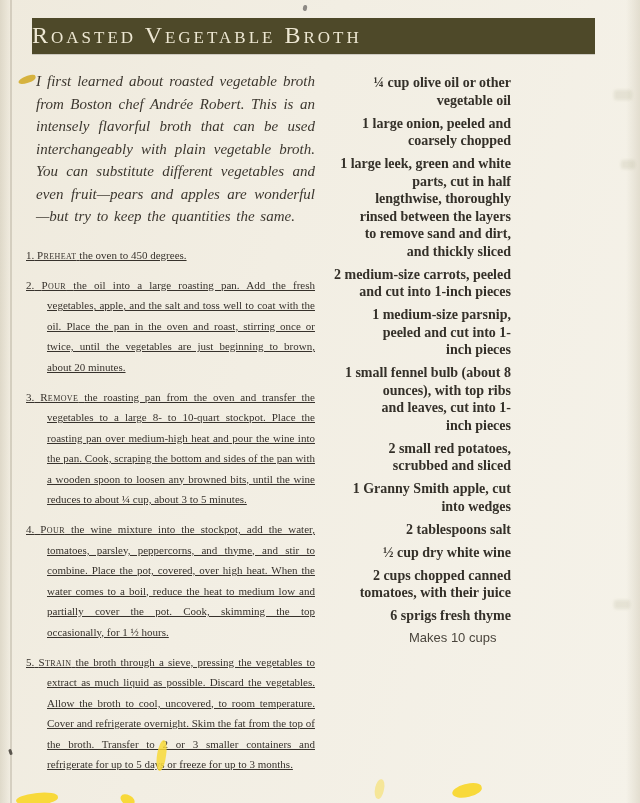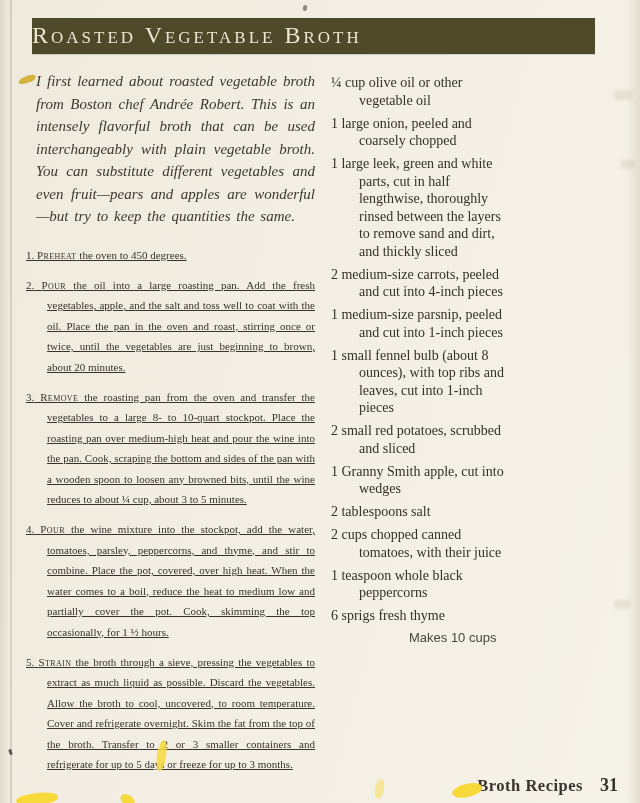--- a/index.html
+++ b/index.html
@@ -88,27 +88,28 @@
     font-size: 11px;
     line-height: 20.5px;
     margin-bottom: 9.5px;
     color: #37322c;
     text-decoration: underline;
   }
   .step-lead { font-variant: small-caps; letter-spacing: 0.4px; }
 
   
   .ingredient {
-    font-weight: normal;
+    font-weight: bold;
     font-size: 14px;
     line-height: 17.5px;
     padding-left: 28px;
     text-indent: -28px;
     margin-bottom: 5.5px;
     color: #343029;
+    text-align: right;
   }
   .yield {
     font-family: "Liberation Sans", sans-serif;
     font-size: 13px;
     color: #4a453c;
     margin-top: 4px;
     margin-left: 78px;
   }
 
   
@@ -163,38 +164,34 @@
         <p class="step"><span class="step-num">3.</span> <span class="step-lead">Remove</span> <span class="step-text">the roasting pan from the oven and transfer the vegetables to a large 8- to 10-quart stockpot. Place the roasting pan over medium-high heat and pour the wine into the pan. Cook, scraping the bottom and sides of the pan with a wooden spoon to loosen any browned bits, until the wine reduces to about ¼ cup, about 3 to 5 minutes.</span></p>
         <p class="step"><span class="step-num">4.</span> <span class="step-lead">Pour</span> <span class="step-text">the wine mixture into the stockpot, add the water, tomatoes, parsley, peppercorns, and thyme, and stir to combine. Place the pot, covered, over high heat. When the water comes to a boil, reduce the heat to medium low and partially cover the pot. Cook, skimming the top occasionally, for 1 ½ hours.</span></p>
         <p class="step"><span class="step-num">5.</span> <span class="step-lead">Strain</span> <span class="step-text">the broth through a sieve, pressing the vegetables to extract as much liquid as possible. Discard the vegetables. Allow the broth to cool, uncovered, to room temperature. Cover and refrigerate overnight. Skim the fat from the top of the broth. Transfer to 2 or 3 smaller containers and refrigerate for up to 5 days or freeze for up to 3 months.</span></p>
       </div>
     </div>
 
     <div class="right-col">
       <p class="ingredient">¼ cup olive oil or other vegetable oil</p>
       <p class="ingredient">1 large onion, peeled and coarsely chopped</p>
       <p class="ingredient">1 large leek, green and white parts, cut in half lengthwise, thoroughly rinsed between the layers to remove sand and dirt, and thickly sliced</p>
-      <p class="ingredient">2 medium-size carrots, peeled and cut into 4-inch pieces</p>
+      <p class="ingredient">2 medium-size carrots, peeled and cut into 1-inch pieces</p>
       <p class="ingredient">1 medium-size parsnip, peeled and cut into 1-inch pieces</p>
       <p class="ingredient">1 small fennel bulb (about 8 ounces), with top ribs and leaves, cut into 1-inch pieces</p>
       <p class="ingredient">2 small red potatoes, scrubbed and sliced</p>
       <p class="ingredient">1 Granny Smith apple, cut into wedges</p>
       <p class="ingredient">2 tablespoons salt</p>
+      <p class="ingredient">½ cup dry white wine</p>
       <p class="ingredient">2 cups chopped canned tomatoes, with their juice</p>
-      <p class="ingredient">1 teaspoon whole black peppercorns</p>
       <p class="ingredient">6 sprigs fresh thyme</p>
       <p class="yield">Makes 10 cups</p>
     </div>
 
   </div>
 
-  <div class="footer">
-    <span class="footer-section">Broth Recipes</span>
-    <span class="footer-page">31</span>
-  </div>
 
   <div class="hl hl-step5"></div>
   <div class="hl hl-yield"></div>
   <div class="hl hl-bottom-left"></div>
   <div class="hl hl-bottom-mid"></div>
   <div class="hl hl-bottom-center"></div>
   <div class="tiny-mark"></div>
 
 </div>
 

